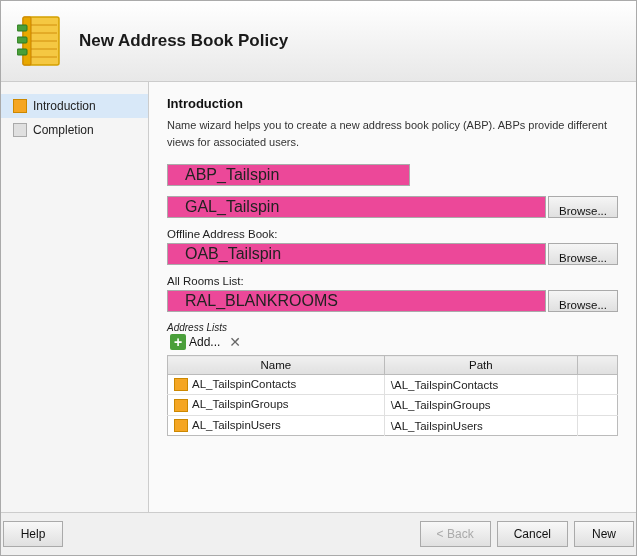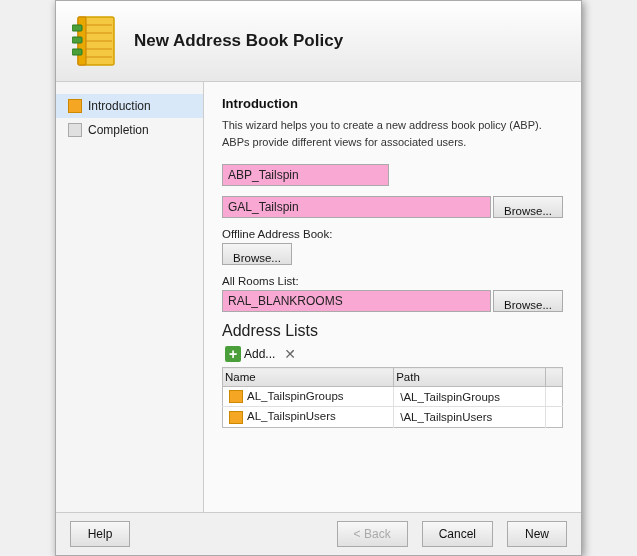--- a/index.html
+++ b/index.html
@@ -8,21 +8,21 @@
       font-size: 12px;
       background: #f0f0f0;
       display: flex;
       justify-content: center;
       align-items: center;
       width: 637px;
       height: 556px;
       overflow: hidden;
     }
     .dialog {
-      width: 527px;
+      width: 637px;
       height: 556px;
       background: #f0f0f0;
       border: 1px solid #aaa;
       box-shadow: 2px 2px 8px rgba(0,0,0,0.4);
       display: flex;
       flex-direction: column;
     }
     .dialog-header {
       background: linear-gradient(to bottom, #ffffff, #e8e8e8);
       border-bottom: 1px solid #ccc;
@@ -109,42 +109,42 @@
     }
     .field-row {
       display: flex;
       gap: 2px;
       align-items: flex-end;
     }
     .text-input {
       flex: 1;
       height: 22px;
       border: 1px solid #aaa;
-      background: #f9a8d4;
-      padding: 2px 5px;
-      font-size: 12px;
+      background: #ec4899;
+      padding: 2px 17px;
+      font-size: 16px;
       color: #222;
     }
     .browse-btn {
       height: 22px;
       padding: 8px 10px;
       background: linear-gradient(to bottom, #f5f5f5, #e0e0e0);
       border: 1px solid #aaa;
       font-size: 11.5px;
       cursor: pointer;
       white-space: nowrap;
       color: #111;
     }
     .address-lists-section {
       margin-top: 4px;
     }
     .address-lists-label {
-      font-size: 16px;
-      color: #222;
-      margin-bottom: 5px;
+      font-size: 10px;
+      color: #222;
+      font-style: italic;
     }
     .address-lists-toolbar {
       display: flex;
       align-items: center;
       gap: 4px;
       margin-bottom: 4px;
     }
     .add-btn {
       display: flex;
       align-items: center;
@@ -179,22 +179,22 @@
     .address-table {
       width: 100%;
       border-collapse: collapse;
       border: 1px solid #bbb;
       background: #fff;
     }
     .address-table th {
       background: linear-gradient(to bottom, #f0f0f0, #e0e0e0);
       border-bottom: 1px solid #bbb;
       border-right: 1px solid #bbb;
-      text-align: left;
-      padding: 3px 2px;
+      text-align: center;
+      padding: 3px 12px;
       font-size: 11.5px;
       font-weight: normal;
       color: #111;
     }
     .address-table td {
       border-bottom: 1px solid #e0e0e0;
       border-right: 1px solid #e0e0e0;
       padding: 3px 6px;
       font-size: 11.5px;
       color: #222;
@@ -212,29 +212,29 @@
       background: #f5a623;
       border: 1px solid #cc8800;
       display: inline-block;
       margin-right: 4px;
       vertical-align: middle;
       flex-shrink: 0;
     }
     .dialog-footer {
       border-top: 1px solid #ccc;
       background: #f0f0f0;
-      padding: 8px 14px;
+      padding: 8px 2px;
       display: flex;
       justify-content: space-between;
       align-items: flex-end;
     }
     .footer-left {}
     .footer-right {
       display: flex;
-      gap: 14px;
+      gap: 6px;
     }
     .footer-btn {
       height: 26px;
       padding: 0 16px;
       background: linear-gradient(to bottom, #f8f8f8, #e0e0e0);
       border: 1px solid #aaa;
       font-size: 12px;
       cursor: pointer;
       color: #111;
       min-width: 60px;
@@ -276,36 +276,37 @@
         <span class="sidebar-item-label">Introduction</span>
       </div>
       <div class="sidebar-item">
         <div class="sidebar-item-icon-inactive"></div>
         <span class="sidebar-item-label">Completion</span>
       </div>
     </div>
 
     <div class="content-area">
       <div class="content-title">Introduction</div>
-      <div class="content-description">This wizard helps you to create a new address book policy (ABP). ABPs provide different views for associated users.</div>
+      <div class="content-description">Name wizard helps you to create a new address book policy (ABP). ABPs provide different views for associated users.</div>
 
       <div class="field-group">
         <input class="text-input" type="text" value="ABP_Tailspin" style="">
       </div>
 
       <div class="field-group">
         <div class="field-row">
           <input class="text-input" type="text" value="GAL_Tailspin" style="">
           <button class="browse-btn">Browse...</button>
         </div>
       </div>
 
       <div class="field-group">
         <div class="field-label">Offline Address Book:</div>
         <div class="field-row">
+          <input class="text-input" type="text" value="OAB_Tailspin" style="">
           <button class="browse-btn">Browse...</button>
         </div>
       </div>
 
       <div class="field-group">
         <div class="field-label">All Rooms List:</div>
         <div class="field-row">
           <input class="text-input" type="text" value="RAL_BLANKROOMS" style="">
           <button class="browse-btn">Browse...</button>
         </div>
@@ -322,20 +323,25 @@
         </div>
         <table class="address-table">
           <thead>
             <tr>
               <th>Name</th>
               <th>Path</th>
               <th></th>
             </tr>
           </thead>
           <tbody id="address-table-body">
+          <tr>
+                <td><span class="row-icon"></span>AL_TailspinContacts</td>
+                <td>\AL_TailspinContacts</td>
+                <td></td>
+              </tr>
               <tr>
                 <td><span class="row-icon"></span>AL_TailspinGroups</td>
                 <td>\AL_TailspinGroups</td>
                 <td></td>
               </tr>
               <tr>
                 <td><span class="row-icon"></span>AL_TailspinUsers</td>
                 <td>\AL_TailspinUsers</td>
                 <td></td>
               </tr>

